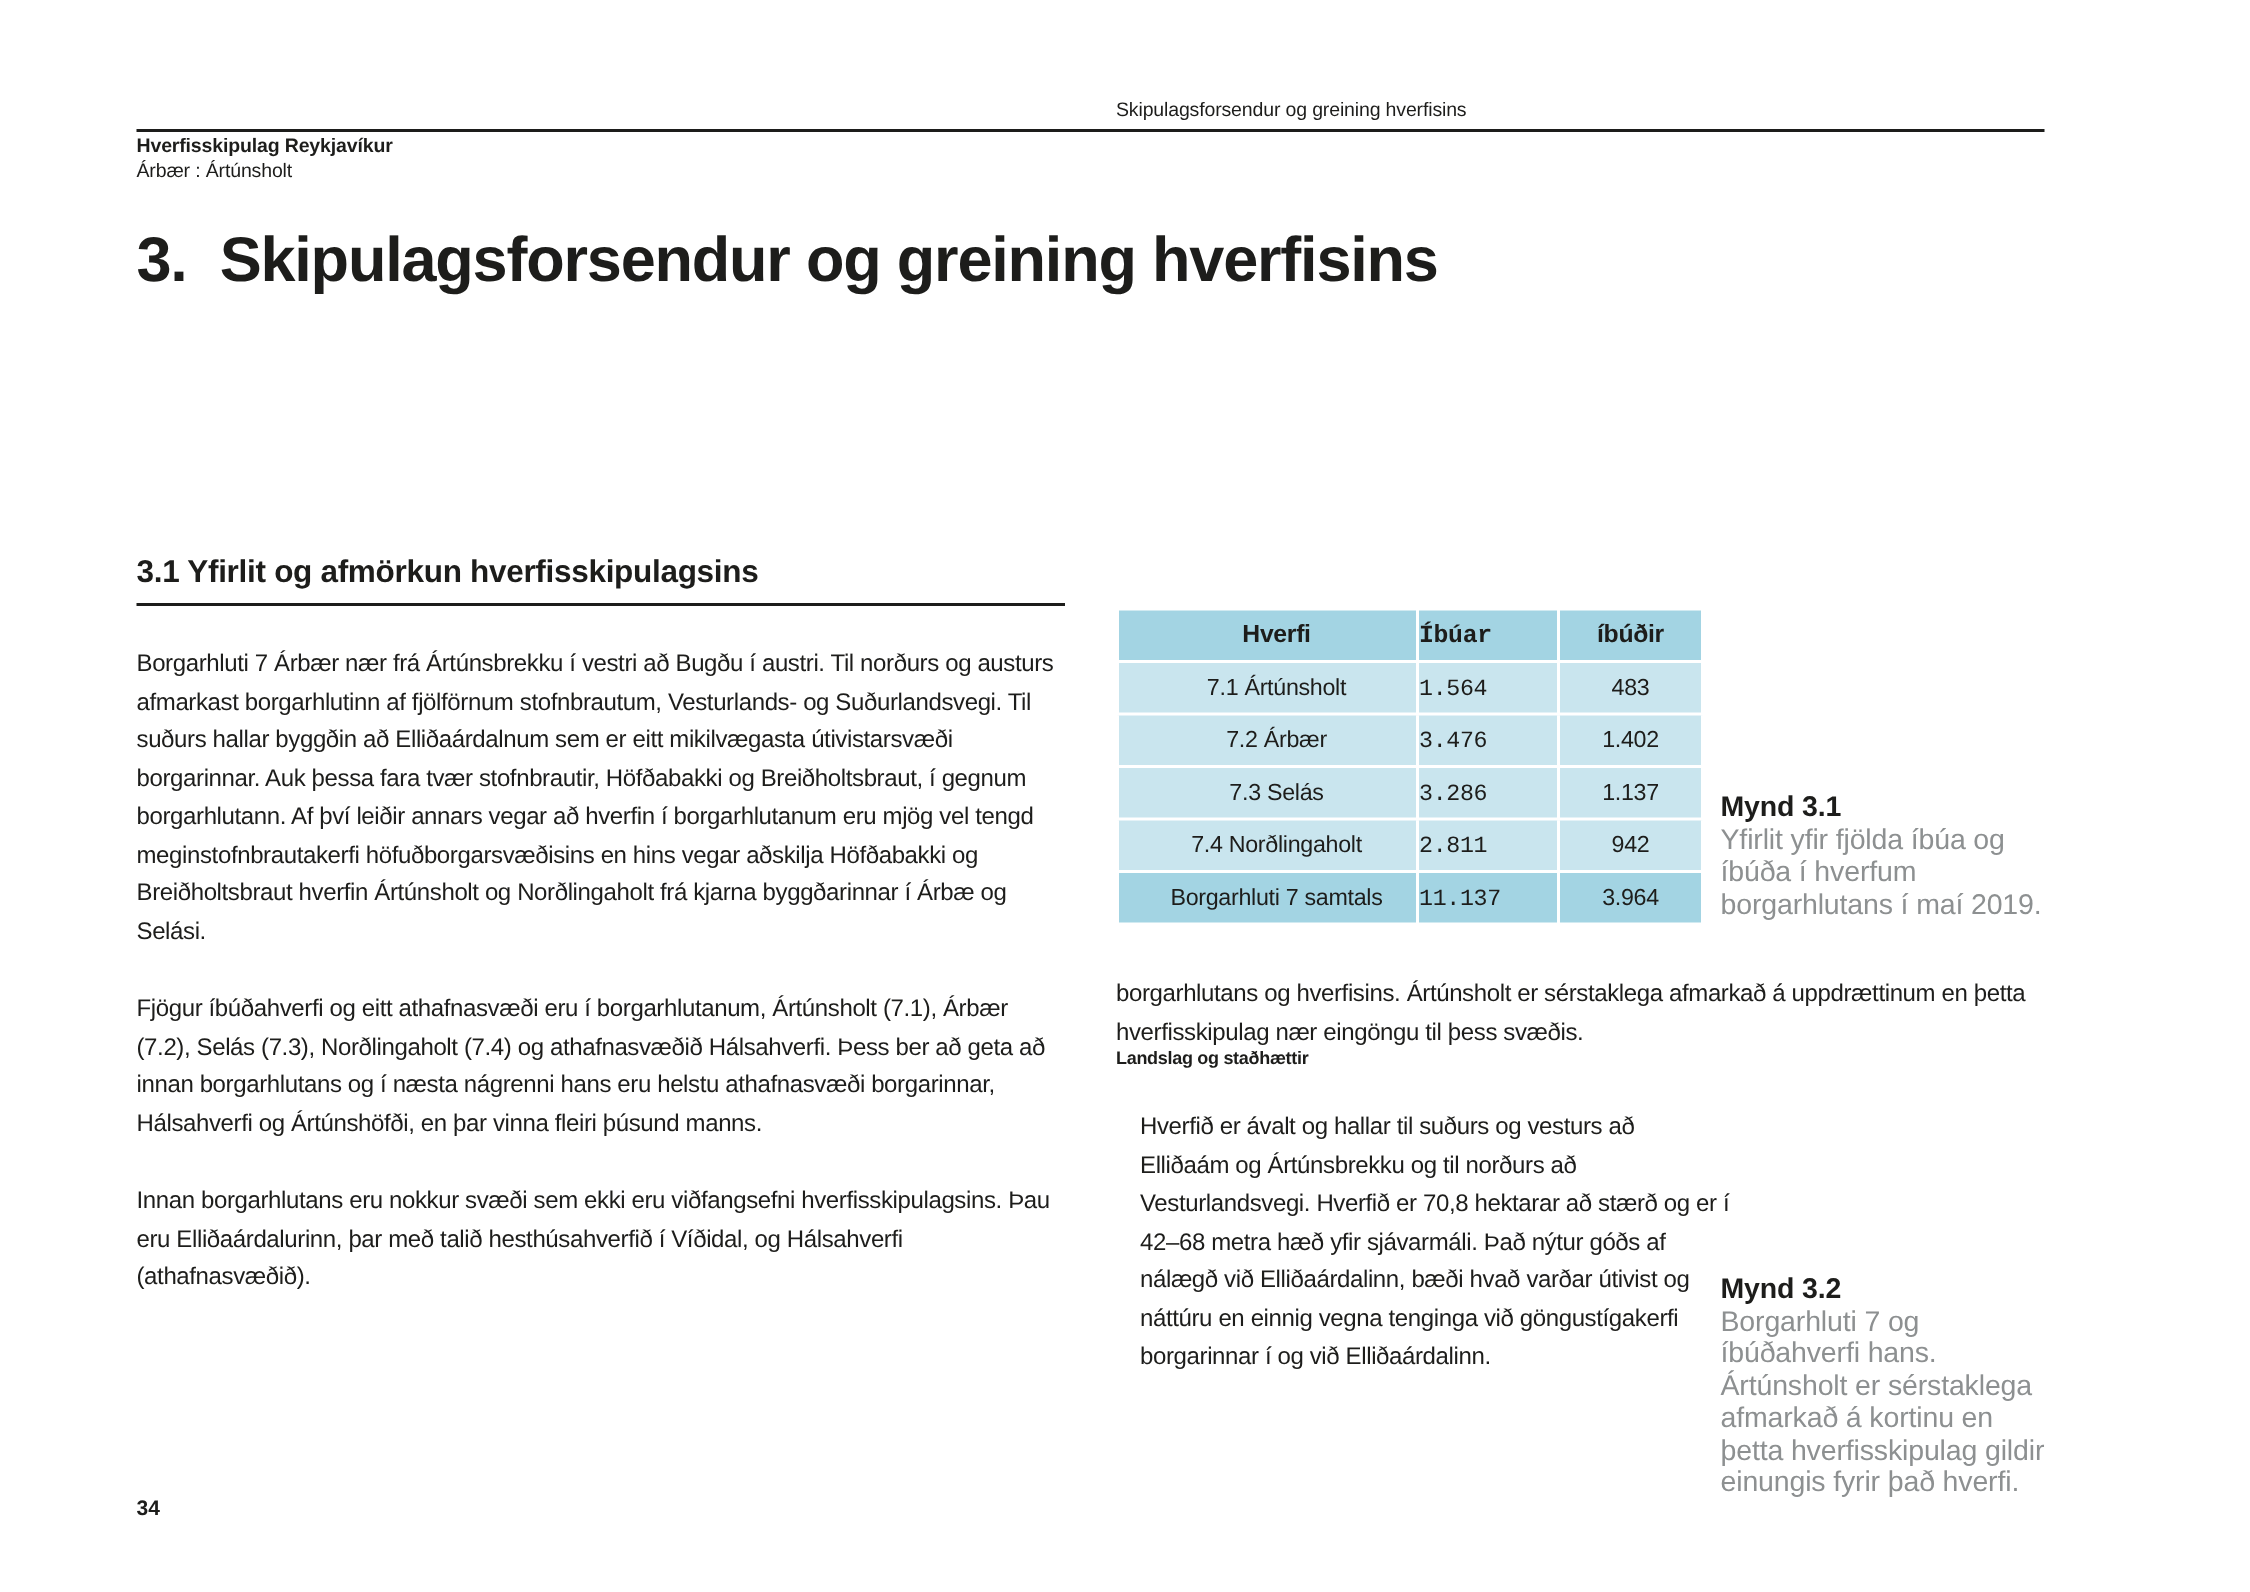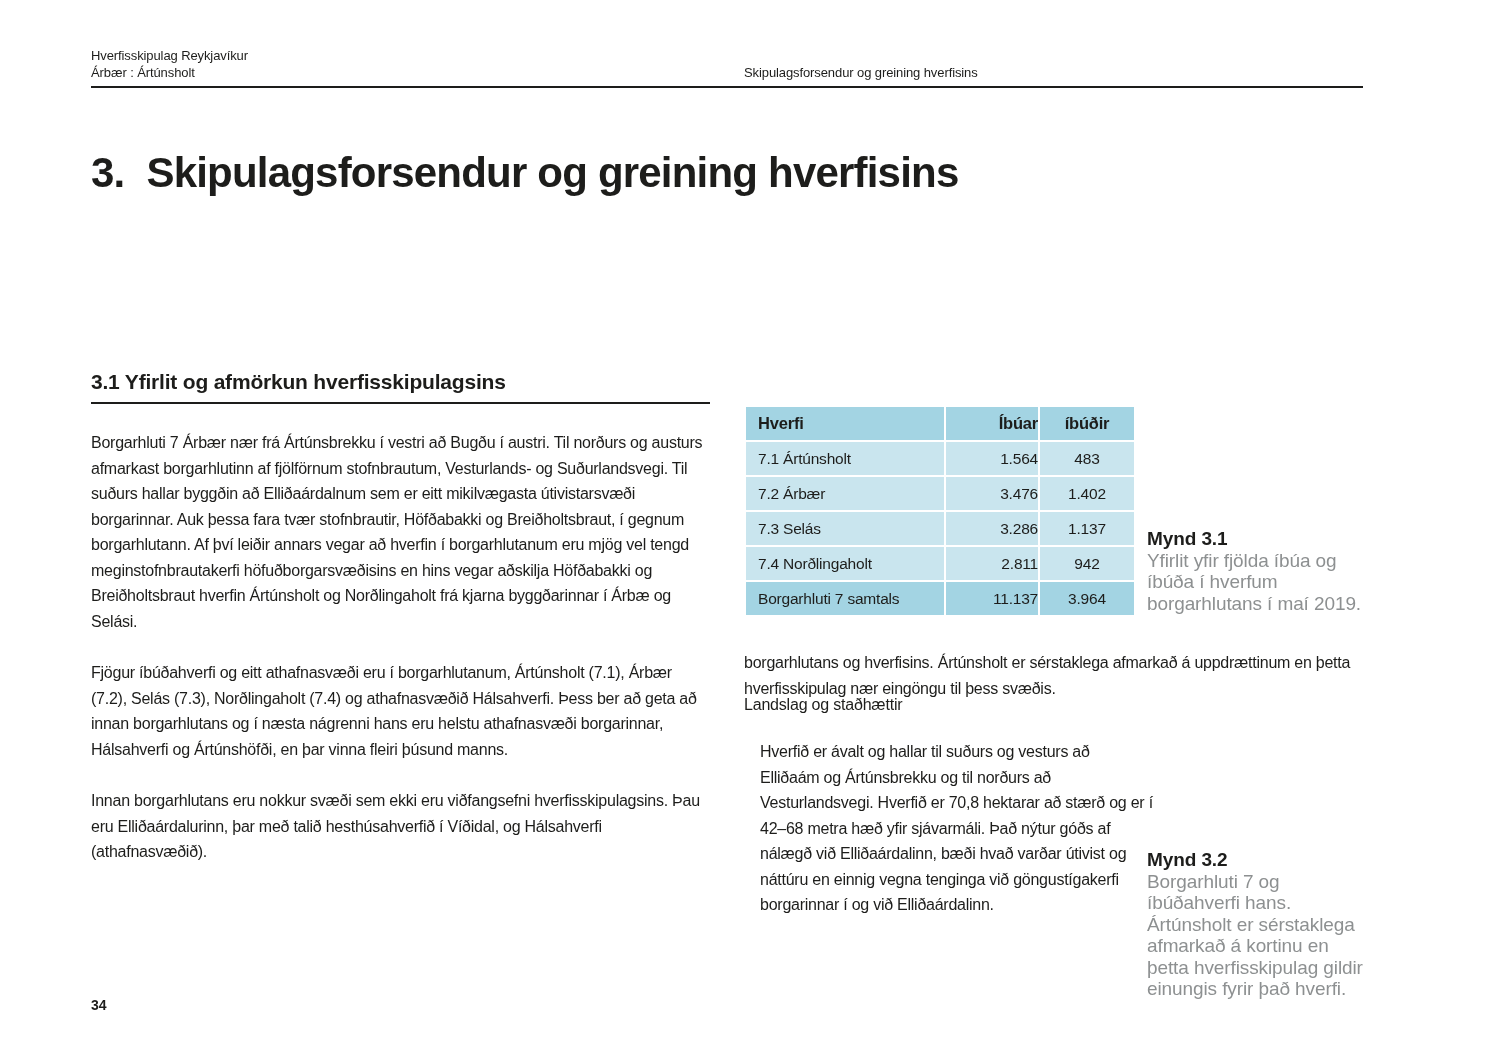--- a/index.html
+++ b/index.html
@@ -6,21 +6,21 @@
   body{
     width:1500px;height:1061px;background:#ffffff;position:relative;overflow:hidden;
     font-family:"Liberation Sans", sans-serif;
     color:var(--text,#1d1d1b);
     -webkit-font-smoothing:antialiased;
   }
   .abs{position:absolute;}
 
   
   .hdr-left{left:91px;top:47px;font-size:13px;line-height:17px;letter-spacing:-0.1px;}
-  .hdr-left .b{font-weight:normal;}
+  .hdr-left .b{font-weight:bold;margin-top:41px;}
   .hdr-right{left:744px;top:64px;font-size:13px;line-height:17px;letter-spacing:-0.1px;}
   .hdr-rule{left:91px;top:86px;width:1272px;height:2px;background:var(--text,#1d1d1b);}
 
   
   .chapter{left:91px;top:150px;display:flex;gap:22px;font-size:42px;font-weight:bold;
            letter-spacing:-0.8px;line-height:46px;white-space:nowrap;}
 
   
   .leftcol{left:91px;top:370px;width:619px;}
   .sec-head{font-size:21px;font-weight:bold;letter-spacing:-0.2px;line-height:24px;margin:0;}
@@ -29,34 +29,34 @@
   .leftcol .body-par:first-of-type{margin-top:26px;}
 
   
   .tblwrap{left:744px;top:405px;}
   table.pop{border-collapse:collapse;table-layout:fixed;width:372px;}
   table.pop td, table.pop th{border:2px solid #ffffff;height:33px;padding:0;
     font-size:15.5px;letter-spacing:-0.2px;vertical-align:middle;}
   table.pop th{background:var(--table-header-bg,#a3d4e3);font-weight:bold;font-size:16.5px;}
   table.pop td{background:var(--table-row-bg,#c9e5ee);}
   table.pop tr.total td{background:var(--table-header-bg,#a3d4e3);}
-  table.pop .c1{width:186px;text-align:left;padding-left:12px;}
-  table.pop .c2{width:92px;text-align:right;}
+  table.pop .c1{width:186px;text-align:center;padding-left:12px;}
+  table.pop .c2{width:92px;text-align:left;font-family:Liberation Mono, monospace;}
   table.pop .c3{width:94px;text-align:center;}
 
   
   .caption{width:218px;font-size:19px;line-height:21.5px;letter-spacing:-0.1px;}
   .caption .lbl{font-weight:bold;color:var(--text,#1d1d1b);display:block;}
   .caption .txt{color:var(--caption-gray,#8d9091);}
   .cap1{left:1147px;top:528px;}
   .cap2{left:1147px;top:849px;}
 
   
   .rightpar1{left:744px;top:650px;width:624px;}
-  .landslag-head{left:744px;top:694px;font-size:16px;font-weight:normal;letter-spacing:-0.2px;line-height:22px;}
+  .landslag-head{left:744px;top:694px;font-size:12px;font-weight:bold;letter-spacing:-0.2px;line-height:22px;}
   .rightpar2{left:760px;top:739px;width:628px;}
   .cap-spacer{float:right;width:235px;height:55px;margin-top:77px;}
 
   .page-num{left:91px;top:997px;font-size:14px;font-weight:bold;letter-spacing:0;}
 </style>
 </head>
 <body>
 
 <div class="abs hdr-left">
   <div class="b">Hverfisskipulag Reykjavíkur</div>

